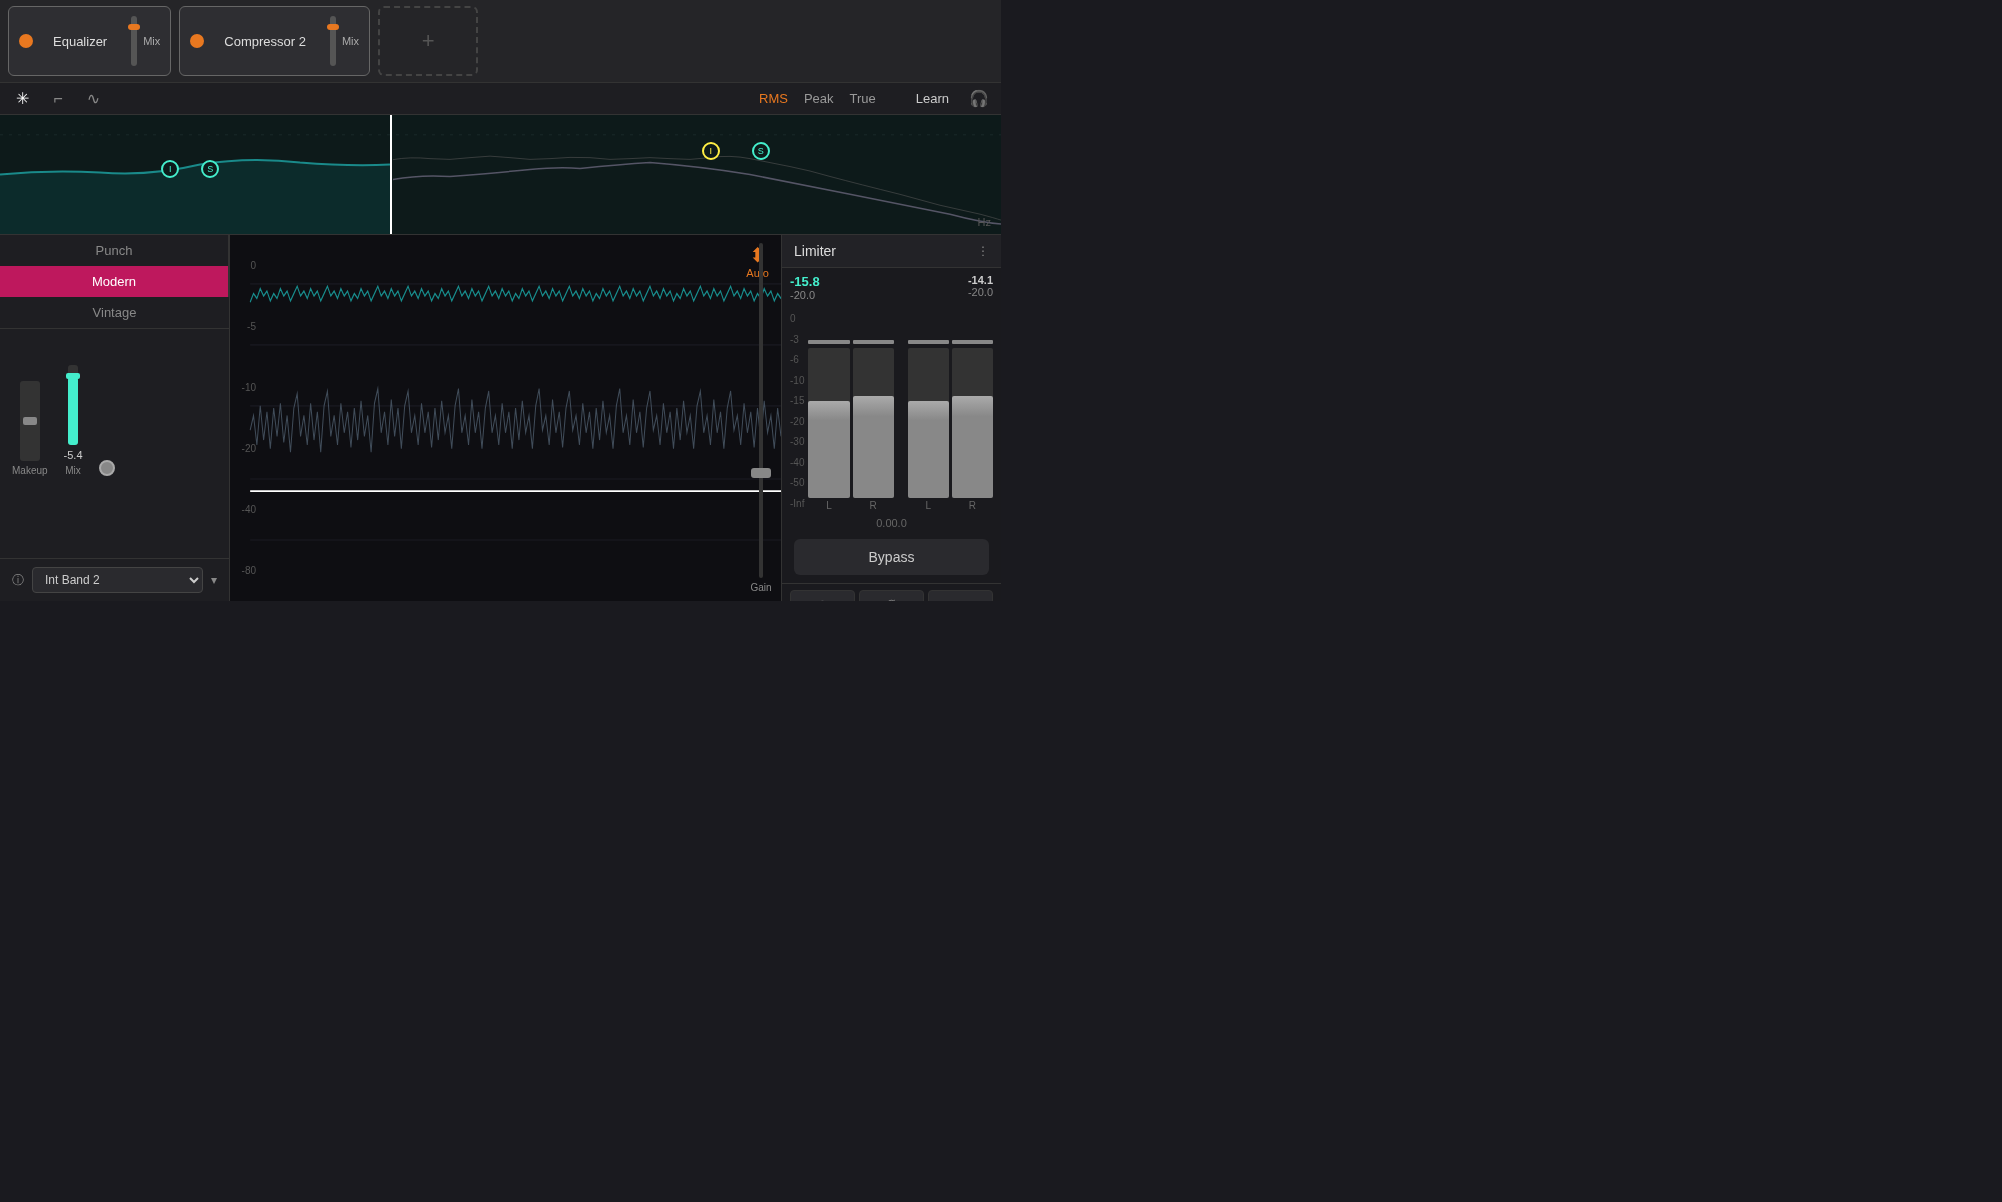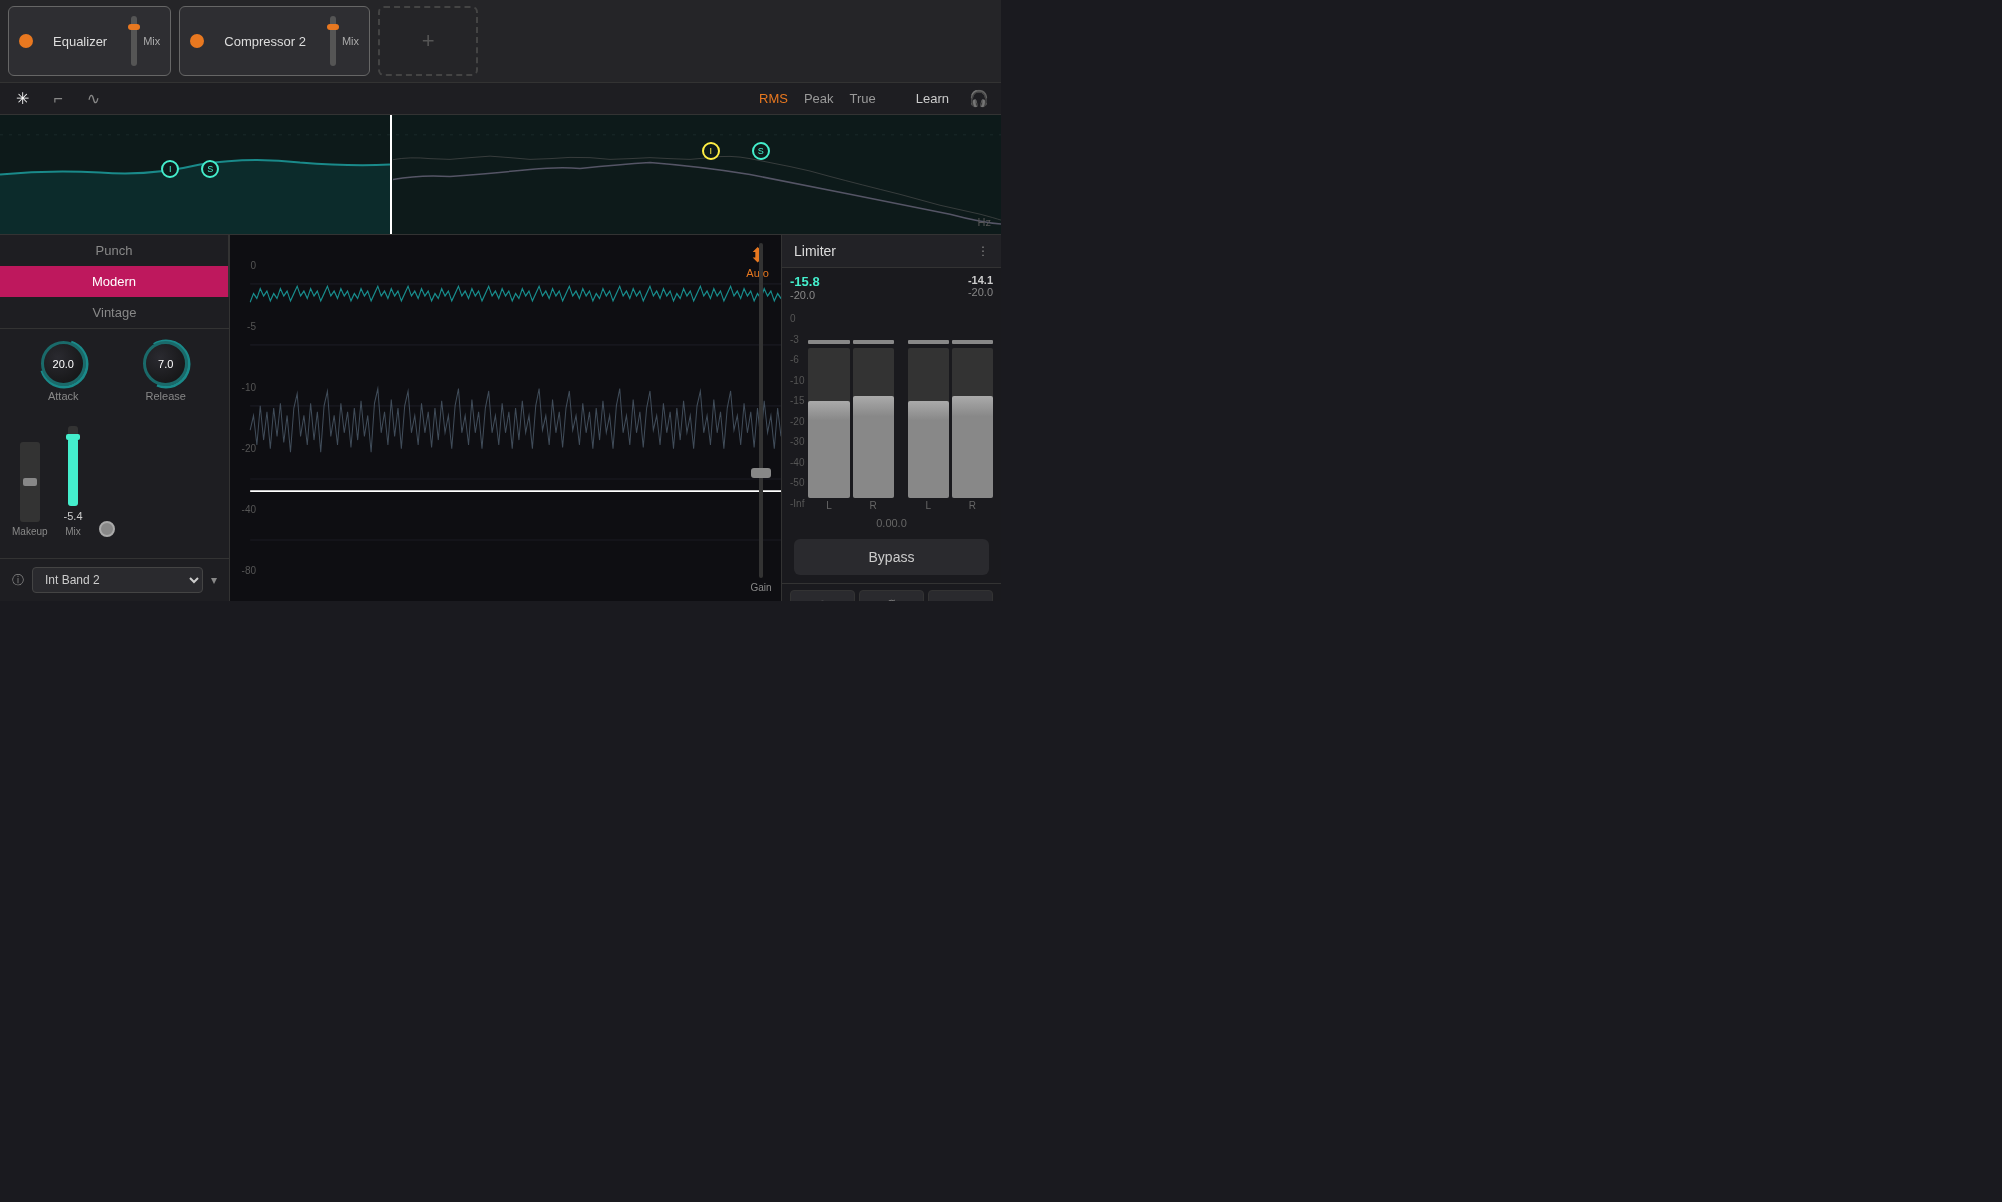--- a/index.html
+++ b/index.html
@@ -499,44 +499,20 @@
 
       <div class="comp-tabs">
         <div class="comp-tab">Punch</div>
         <div class="comp-tab active">Modern</div>
         <div class="comp-tab">Vintage</div>
       </div>
 
       <div class="comp-knobs">
 
 
-        <div class="knob-row">
-          <div class="knob-container">
-            <div style="position:relative;">
-              <svg width="52" height="52" style="position:absolute; top:-3px; left:-3px;">
-                <circle cx="26" cy="26" r="23" fill="none" stroke="#1a8a8a" stroke-width="3" stroke-dasharray="100 50" stroke-dashoffset="35"></circle>
-              </svg>
-              <div class="knob-sm">
-                <div class="knob-value">20.0</div>
-              </div>
-            </div>
-            <span class="knob-label">Attack</span>
-          </div>
-          <div class="knob-container">
-            <div style="position:relative;">
-              <svg width="52" height="52" style="position:absolute; top:-3px; left:-3px;">
-                <circle cx="26" cy="26" r="23" fill="none" stroke="#1a8a8a" stroke-width="3" stroke-dasharray="80 50" stroke-dashoffset="35"></circle>
-              </svg>
-              <div class="knob-sm">
-                <div class="knob-value">7.0</div>
-              </div>
-            </div>
-            <span class="knob-label">Release</span>
-          </div>
-        </div>
       </div>
 
       <div class="comp-sliders">
 
         <div class="vertical-slider-container">
           <div style="position:relative; width:20px; height:80px; background:#333; border-radius:3px;">
             <div style="position:absolute; width:14px; height:8px; background:#888; border-radius:2px; left:3px; top:50%; transform:translateY(-50%); cursor:pointer;"></div>
           </div>
           <span class="slider-label">Makeup</span>
         </div>

